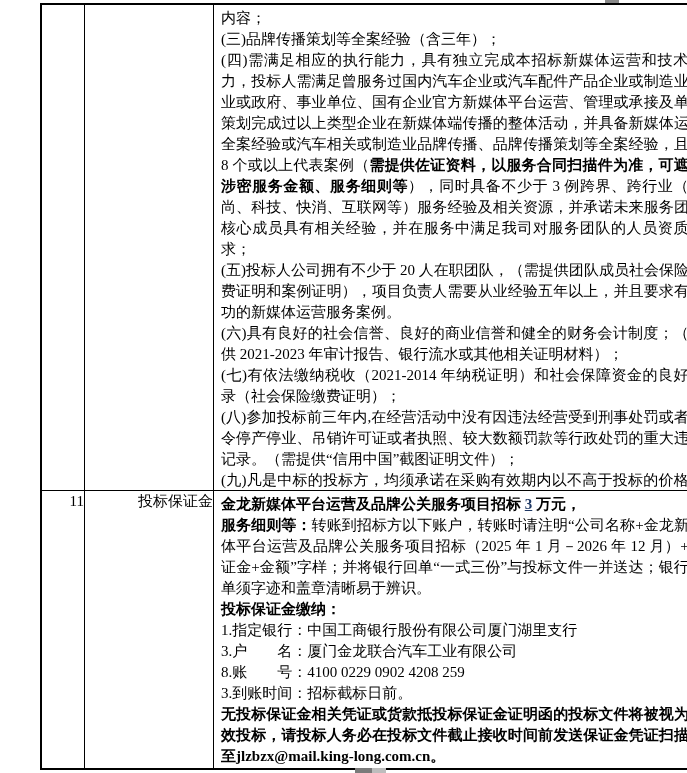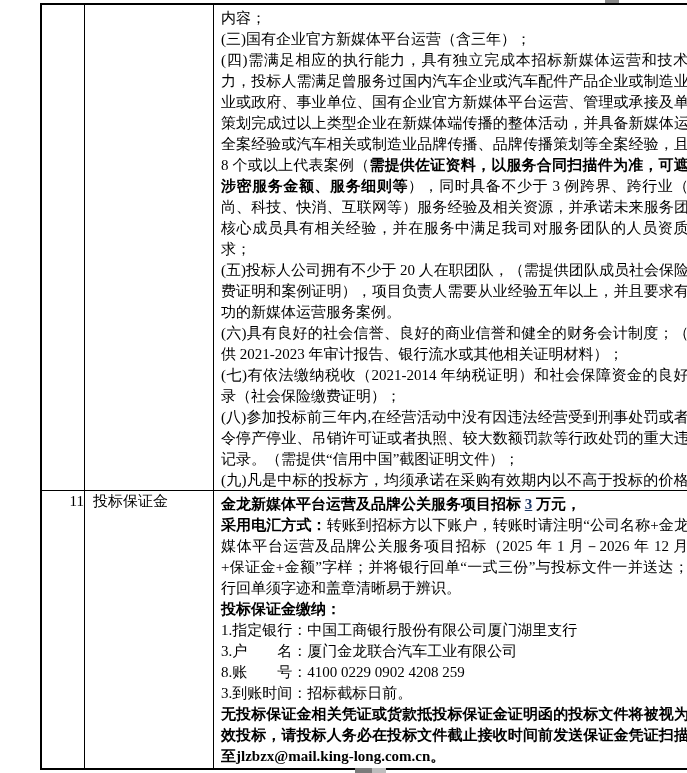--- a/index.html
+++ b/index.html
@@ -20,21 +20,21 @@
     border:2px solid #000;
   }
   table.doc td{
     border:1px solid #000;
     padding:0;
     vertical-align:top;
     font-size:15px;
     line-height:21px;
   }
   td.c-num{width:42px;text-align:right;vertical-align:middle;}
-  td.c-label{width:128px;vertical-align:middle;}
+  td.c-label{width:128px;vertical-align:middle;text-align:right;}
   td.c-label .cellbox{padding-left:8px;}
   td.c-body .cellbox{padding:3px 8px 0 7px;overflow:hidden;}
   tr.row-a td.c-body .cellbox{height:482px;}
   tr.row-b td.c-body .cellbox{height:274px;}
   .cellbox p{
     margin:0;
     text-align:justify;
     text-justify:inter-ideograph;
   }
   .b{font-weight:bold;}
@@ -56,39 +56,39 @@
   <table class="doc">
     <tbody>
         <tr class="row-a">
       <td class="c-num"></td>
       <td class="c-label">
         <div class="cellbox"><span></span></div>
       </td>
       <td class="c-body">
         <div class="cellbox">
           <p><span>内容；</span></p>
-          <p><span>(三)国有企业官方新媒体平台运营（含三年）；</span></p>
+          <p><span>(三)品牌传播策划等全案经验（含三年）；</span></p>
           <p><span>(四)需满足相应的执行能力，具有独立完成本招标新媒体运营和技术能力，投标人需满足曾服务过国内汽车企业或汽车配件产品企业或制造业企业或政府、事业单位、国有企业官方新媒体平台运营、管理或承接及单独策划完成过以上类型企业在新媒体端传播的整体活动，并具备新媒体运营全案经验或汽车相关或制造业品牌传播、品牌传播策划等全案经验，且有 8 个或以上代表案例（</span><span class="b">需提供佐证资料，以服务合同扫描件为准，可遮盖涉密服务金额、服务细则等</span><span>），同时具备不少于 3 例跨界、跨行业（时尚、科技、快消、互联网等）服务经验及相关资源，并承诺未来服务团队核心成员具有相关经验，并在服务中满足我司对服务团队的人员资质要求；</span></p>
           <p><span>(五)投标人公司拥有不少于 20 人在职团队，（需提供团队成员社会保险缴费证明和案例证明），项目负责人需要从业经验五年以上，并且要求有成功的新媒体运营服务案例。</span></p>
           <p><span>(六)具有良好的社会信誉、良好的商业信誉和健全的财务会计制度；（提供 2021-2023 年审计报告、银行流水或其他相关证明材料）；</span></p>
           <p><span>(七)有依法缴纳税收（2021-2014 年纳税证明）和社会保障资金的良好记录（社会保险缴费证明）；</span></p>
           <p><span>(八)参加投标前三年内,在经营活动中没有因违法经营受到刑事处罚或者责令停产停业、吊销许可证或者执照、较大数额罚款等行政处罚的重大违法记录。（需提供“信用中国”截图证明文件）；</span></p>
           <p><span>(九)凡是中标的投标方，均须承诺在采购有效期内以不高于投标的价格对招标人进行合作。</span></p>
         </div>
       </td>
     </tr>
     <tr class="row-b">
       <td class="c-num">11</td>
       <td class="c-label">
         <div class="cellbox"><span>投标保证金</span></div>
       </td>
       <td class="c-body">
         <div class="cellbox">
           <p><span class="b">金龙新媒体平台运营及品牌公关服务项目招标 </span><span class="amt">3</span><span class="b"> 万元，</span></p>
-          <p><span class="b">采用电汇方式：</span><span>转账到招标方以下账户，转账时请注明“公司名称+金龙新媒体平台运营及品牌公关服务项目招标（2025 年 1 月－2026 年 12 月）+保证金+金额”字样；并将银行回单“一式三份”与投标文件一并送达；银行回单须字迹和盖章清晰易于辨识。</span></p>
+          <p><span class="b">服务细则等：</span><span>转账到招标方以下账户，转账时请注明“公司名称+金龙新媒体平台运营及品牌公关服务项目招标（2025 年 1 月－2026 年 12 月）+保证金+金额”字样；并将银行回单“一式三份”与投标文件一并送达；银行回单须字迹和盖章清晰易于辨识。</span></p>
           <p><span class="b">投标保证金缴纳：</span></p>
           <p><span>1.指定银行：中国工商银行股份有限公司厦门湖里支行</span></p>
           <p><span>3.户　　名：厦门金龙联合汽车工业有限公司</span></p>
           <p><span>8.账　　号：4100 0229 0902 4208 259</span></p>
           <p><span>3.到账时间：招标截标日前。</span></p>
           <p><span class="b">无投标保证金相关凭证或货款抵投标保证金证明函的投标文件将被视为无效投标，请投标人务必在投标文件截止接收时间前发送保证金凭证扫描件至</span><span class="b">jlzbzx@mail.king-long.com.cn。</span></p>
         </div>
       </td>
     </tr>
   </tbody>

